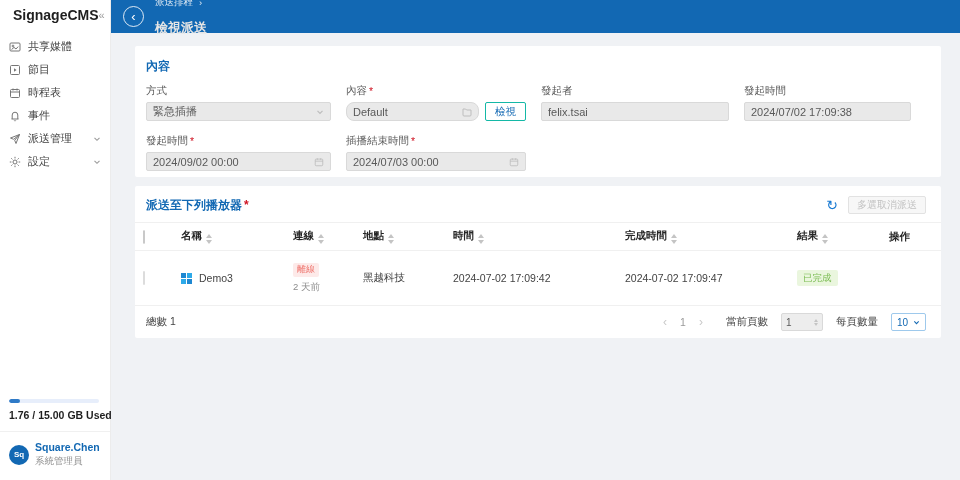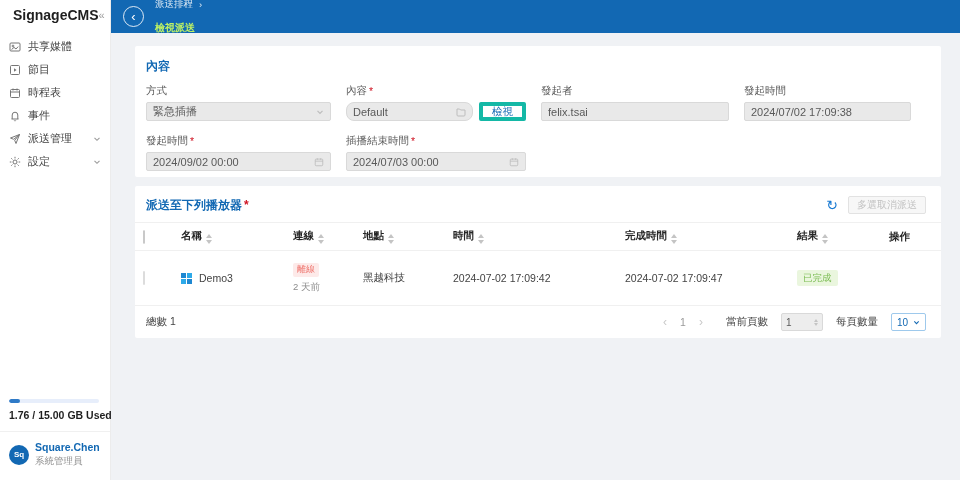--- a/index.html
+++ b/index.html
@@ -32,37 +32,37 @@
   .user-name { font-size:10.5px; color:#1268b3; font-weight:bold; line-height:1.2; }
   .user-role { font-size:9.5px; color:#8c8c8c; margin-top:1px; }
   
   .main { flex:1; display:flex; flex-direction:column; background:#f0f2f5; min-width:0; }
   .topbar { height:33px; min-height:33px; background:#1268b3; display:flex; align-items:center;
             padding-left:12px; gap:11px; }
   .back-btn { width:21px; height:21px; border-radius:50%; border:1px solid rgba(255,255,255,.85);
               color:#fff; display:flex; align-items:center; justify-content:center; font-size:13px;
               cursor:pointer; line-height:1; padding-bottom:1px; }
   .crumb { font-size:9.5px; color:rgba(255,255,255,.88); display:flex; gap:6px; align-items:center; }
-  .page-title { font-size:10px; color:#bef264; font-weight:bold; margin-top:10px; }
+  .page-title { font-size:13px; color:#e5e5e5; font-weight:bold; margin-top:10px; }
   .content { flex:1; padding:13px 19px 0 24px; overflow:hidden; }
   .card { background:#fff; border-radius:2px; }
   .card1 { height:131px; margin-bottom:9px; padding:12px 15px 0 11px; }
   .sec-title { color:#1268b3; font-size:12px; font-weight:bold; }
   .req { color:#cf1322; margin-left:2px; }
   
   .form-grid { display:grid; grid-template-columns:200px 195px 203px 1fr; margin-top:9px; row-gap:13px; }
   .fcell { padding-right:15px; }
   .flabel { font-size:10.5px; color:#595959; margin-bottom:4px; display:flex; align-items:center; }
   .finput { height:19px; background:#e9e9e9; border:1px solid #d9d9d9; border-radius:2px;
             display:flex; align-items:center; justify-content:space-between; padding:0 6px;
             font-size:11px; color:#595959; }
   .finput .val { overflow:hidden; white-space:nowrap; }
   .input-row { display:flex; align-items:center; gap:6px; }
   .input-row .finput { flex:1;border-radius:8px; }
-  .view-btn { height:19px; padding:0 9px; background:#fff; border:4px solid #14b8a6; color:#1268b3;
+  .view-btn { height:19px; padding:0 9px; background:#fff; border:1px solid #14b8a6; color:#1268b3;
               border-radius:2px; font-size:10.5px; display:flex; align-items:center; cursor:pointer; flex:none; }
   .cb-row { display:flex; align-items:center; gap:6px; margin-top:4px; }
   .cb-dis { width:12px; height:12px; background:#e3e3e3; border:1px solid #d2d2d2; border-radius:2px;
             position:relative; }
   .cb-dis::after { content:""; position:absolute; left:3px; top:1px; width:4px; height:7px;
                    border:solid #ababab; border-width:0 1.5px 1.5px 0; transform:rotate(45deg); }
   .cb-label { font-size:11px; color:#c3c3c3; }
   
   .card2 { padding:0; }
   .card2-head { display:flex; align-items:center; padding:10px 15px 8px 11px; }

